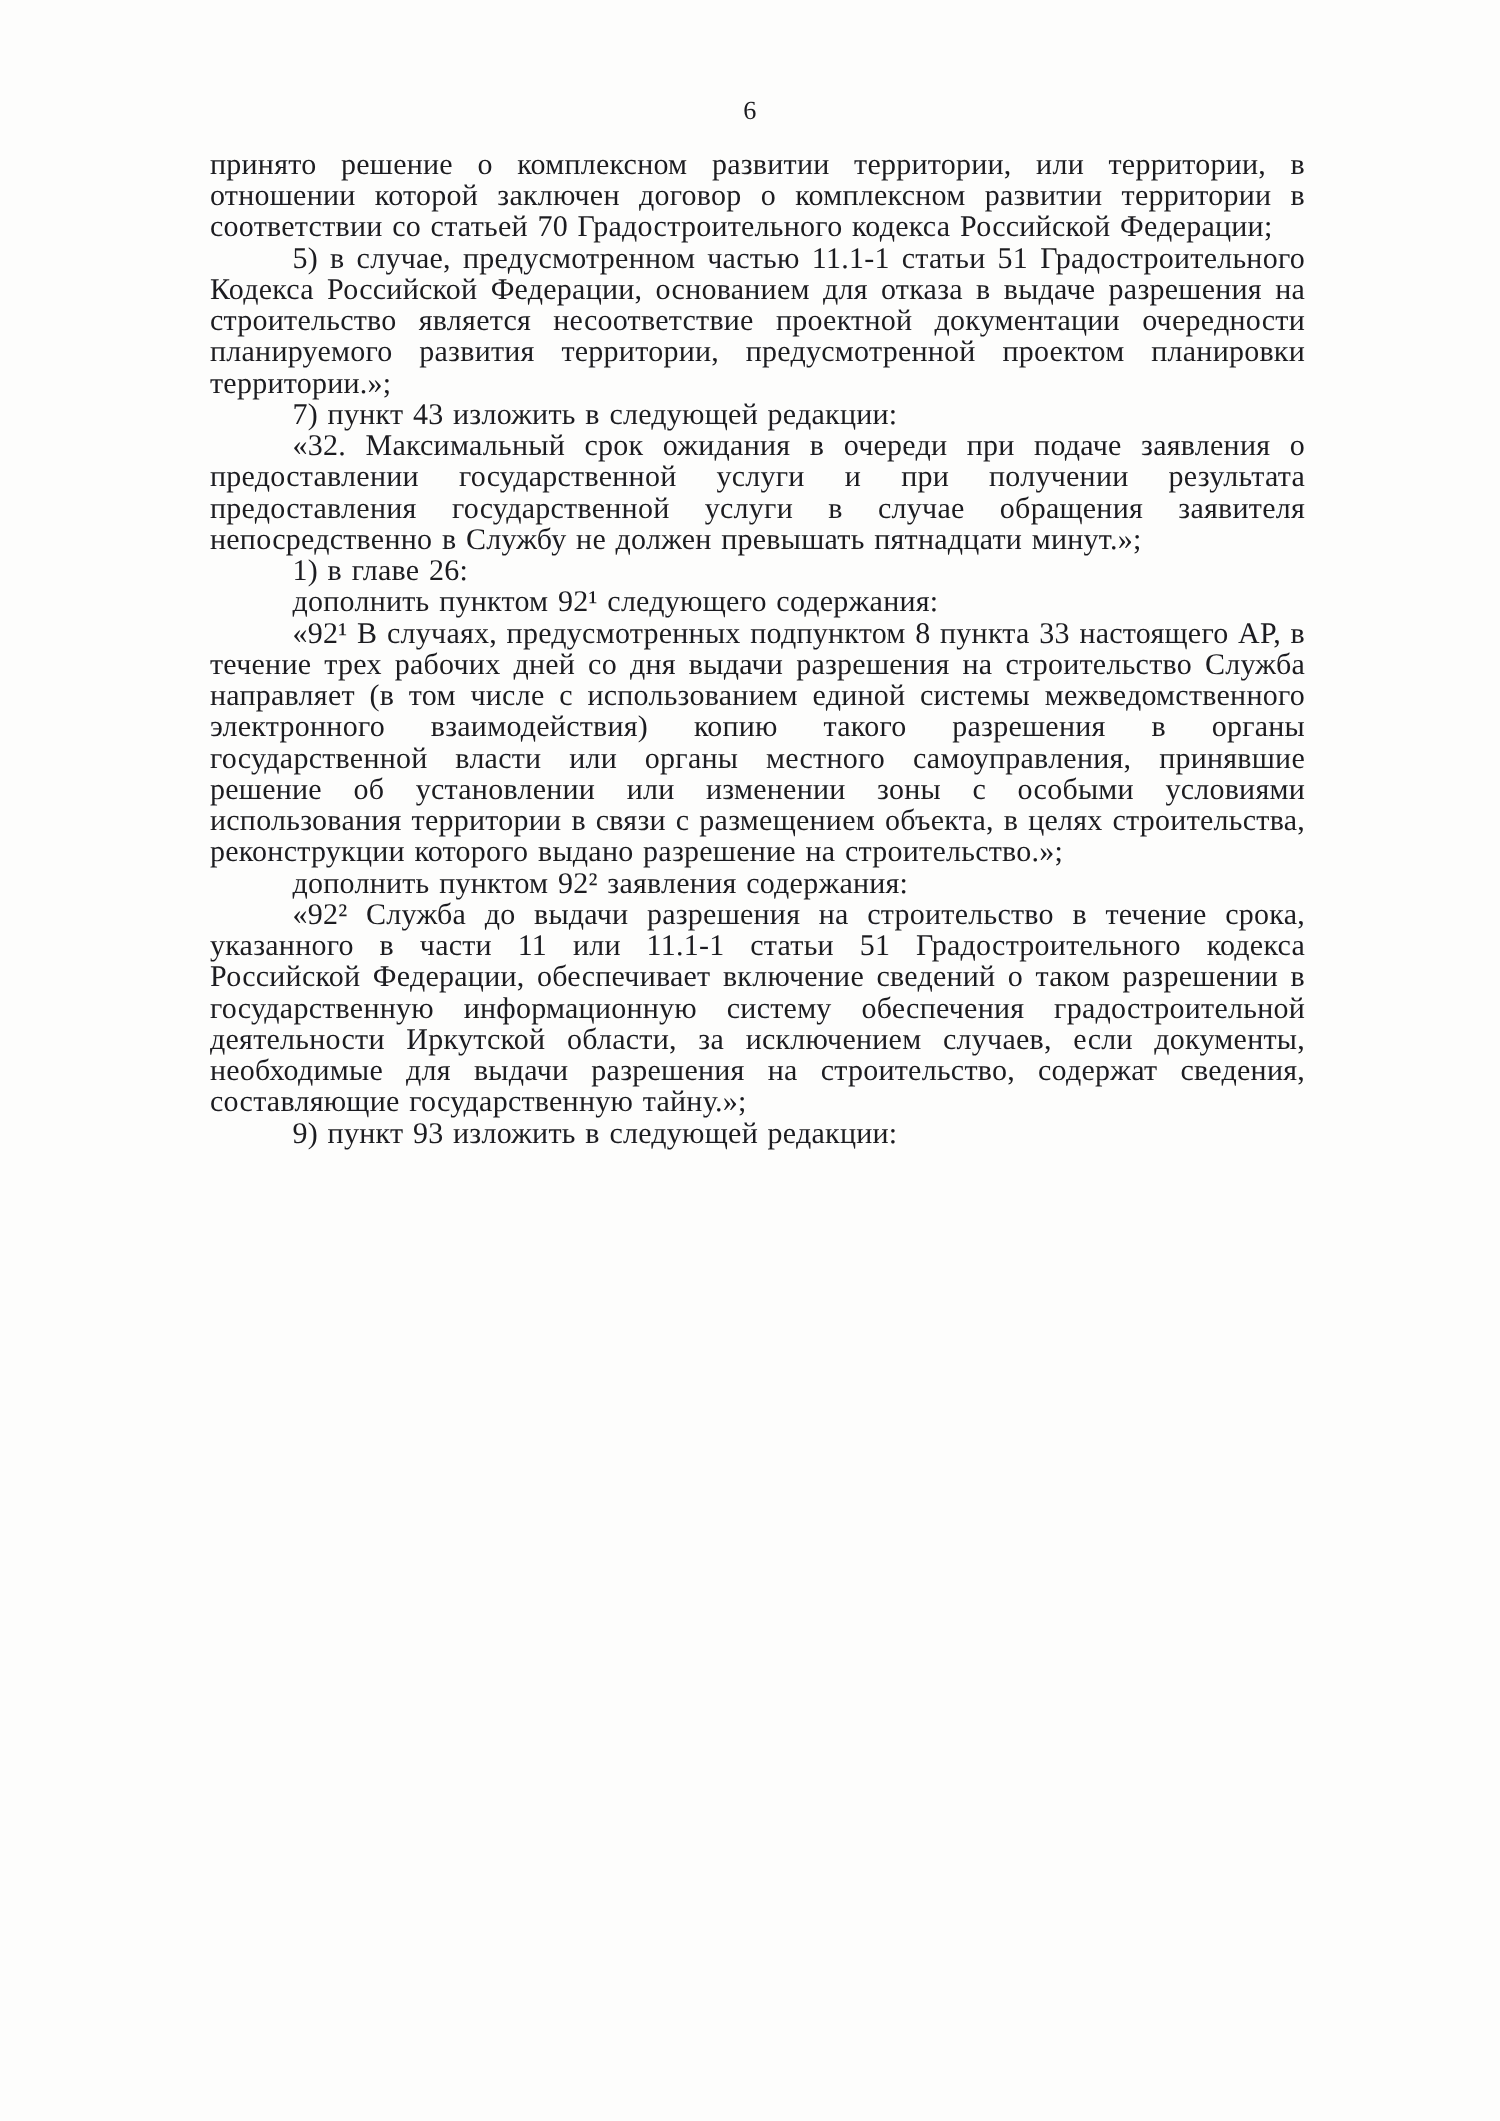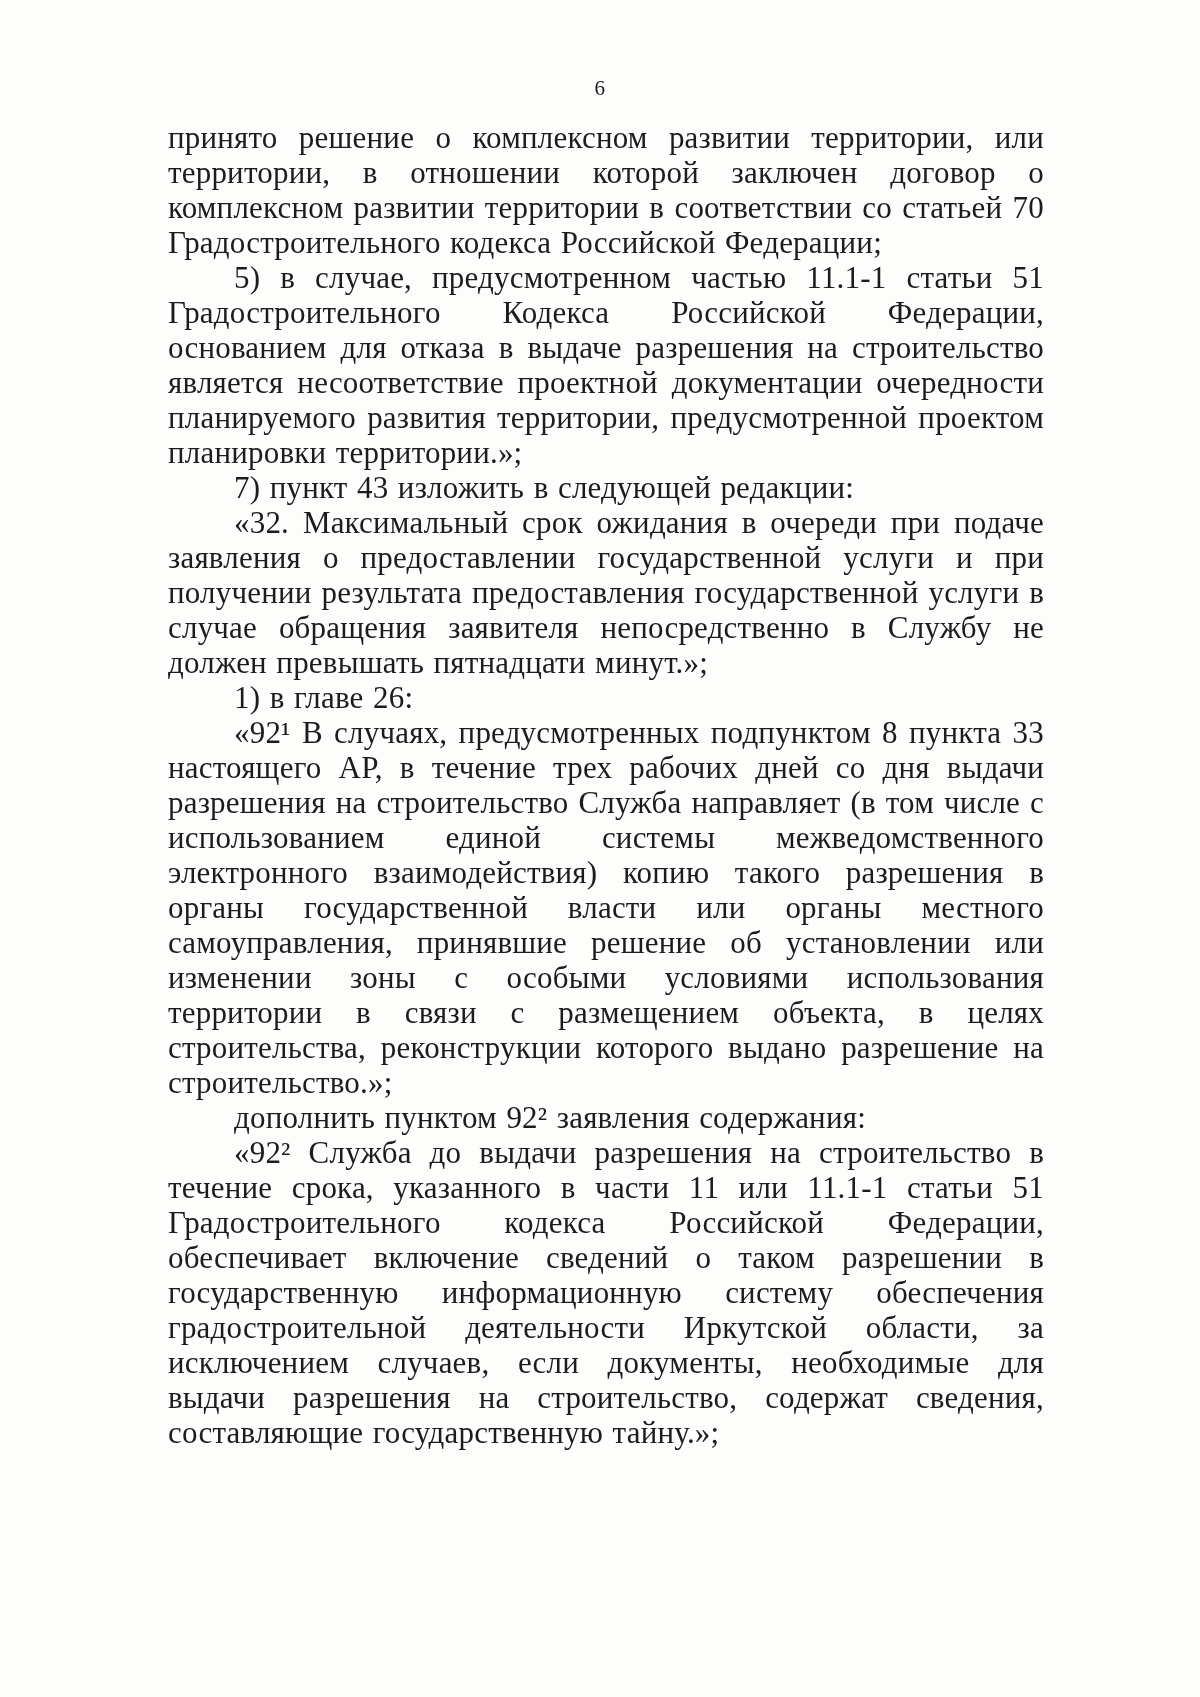--- a/index.html
+++ b/index.html
@@ -23,38 +23,40 @@
     width: 100%;
     text-align: center;
     font-size: 21px;
     letter-spacing: 0.5px;
   }
   .text-block {
     position: absolute;
     top: 120px;
     left: 168px;
     width: 876px;
-    font-size: 31px;
-    line-height: 35px;
+    font-size: 24px;
+    line-height: 25px;
     text-align: justify;
     word-spacing: 1.5px;
     letter-spacing: 0.2px;
   }
   p.para { margin: 0; }
   p.para.indent { text-indent: 66px; }
   p.para.continues { text-align-last: justify; }
 </style>
 </head>
 <body>
 
 <div class="page">
   <div class="page-number">6</div>
   <div class="text-block">
       <p class="para">принято решение о комплексном развитии территории, или территории, в отношении которой заключен договор о комплексном развитии территории в соответствии со статьей 70 Градостроительного кодекса Российской Федерации;</p>
       <p class="para indent">5) в случае, предусмотренном частью 11.1-1 статьи 51 Градостроительного Кодекса Российской Федерации, основанием для отказа в выдаче разрешения на строительство является несоответствие проектной документации очередности планируемого развития территории, предусмотренной проектом планировки территории.»;</p>
       <p class="para indent">7) пункт 43 изложить в следующей редакции:</p>
       <p class="para indent">«32. Максимальный срок ожидания в очереди при подаче заявления о предоставлении государственной услуги и при получении результата предоставления государственной услуги в случае обращения заявителя непосредственно в Службу не должен превышать пятнадцати минут.»;</p>
       <p class="para indent">1) в главе 26:</p>
+      <p class="para indent">дополнить пунктом 92¹ следующего содержания:</p>
       <p class="para indent">«92¹ В случаях, предусмотренных подпунктом 8 пункта 33 настоящего АР, в течение трех рабочих дней со дня выдачи разрешения на строительство Служба направляет (в том числе с использованием единой системы межведомственного электронного взаимодействия) копию такого разрешения в органы государственной власти или органы местного самоуправления, принявшие решение об установлении или изменении зоны с особыми условиями использования территории в связи с размещением объекта, в целях строительства, реконструкции которого выдано разрешение на строительство.»;</p>
       <p class="para indent">дополнить пунктом 92² заявления содержания:</p>
       <p class="para indent">«92² Служба до выдачи разрешения на строительство в течение срока, указанного в части 11 или 11.1-1 статьи 51 Градостроительного кодекса Российской Федерации, обеспечивает включение сведений о таком разрешении в государственную информационную систему обеспечения градостроительной деятельности Иркутской области, за исключением случаев, если документы, необходимые для выдачи разрешения на строительство, содержат сведения, составляющие государственную тайну.»;</p>
+      <p class="para indent">9) пункт 93 изложить в следующей редакции:</p>
     </div>
 </div>
 
 </body></html>

